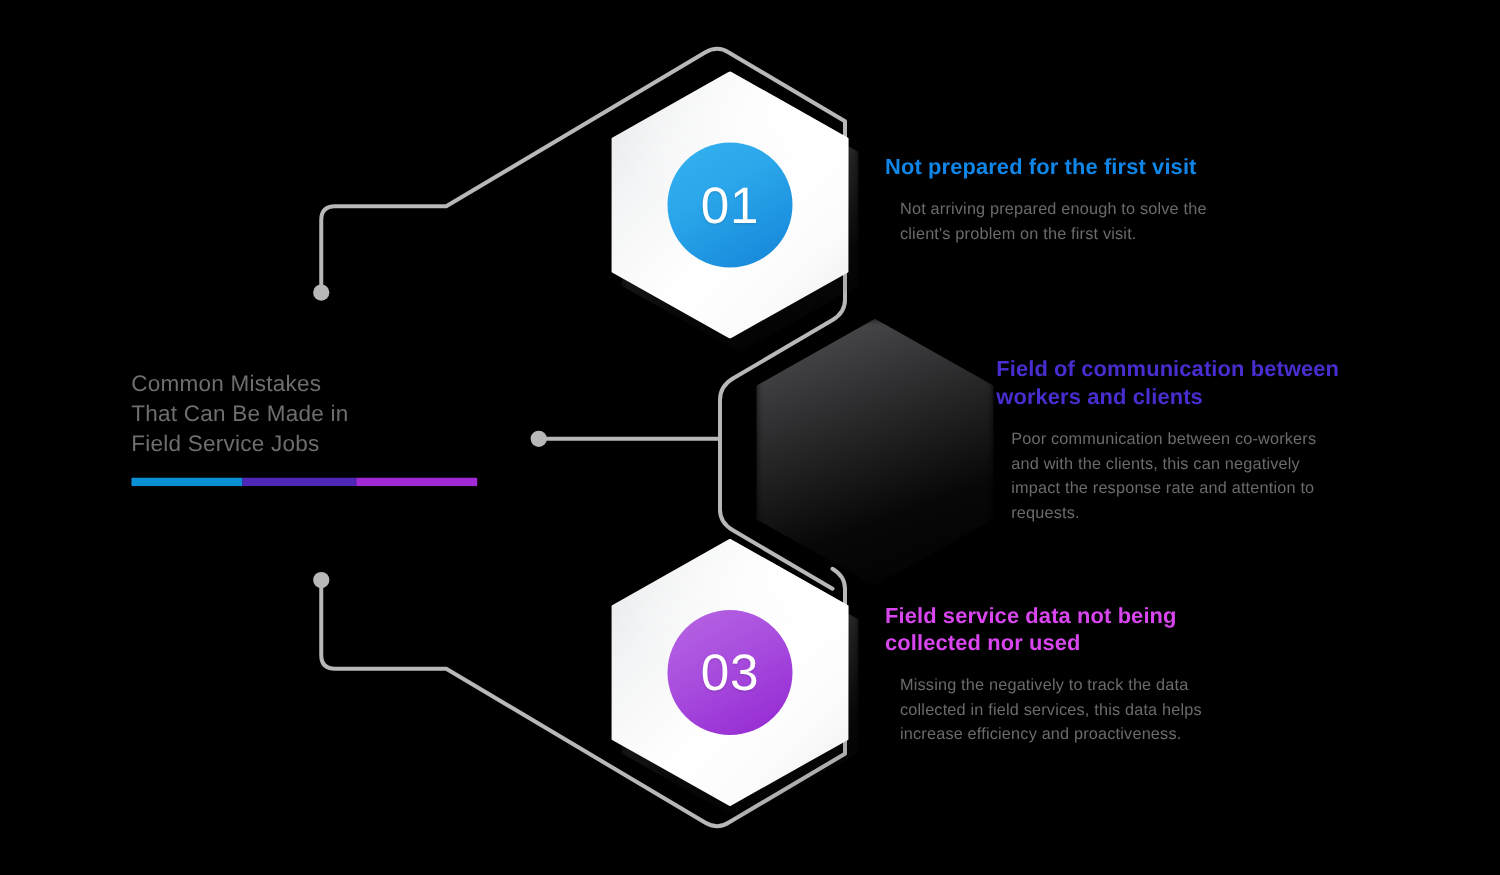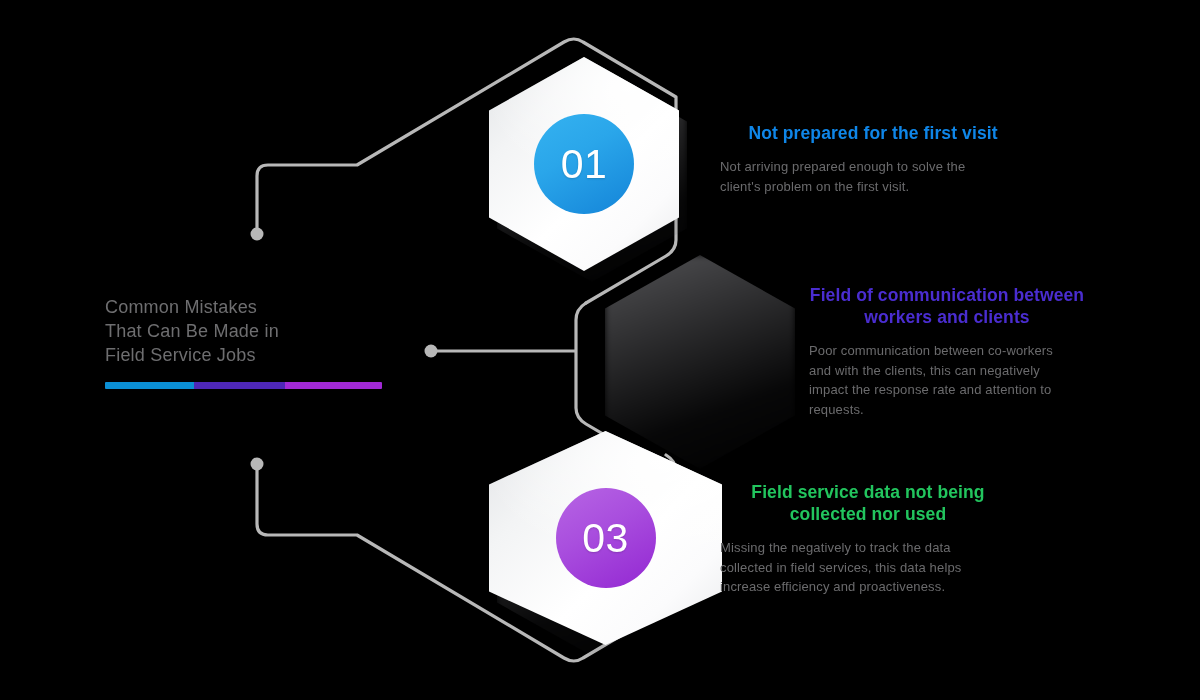--- a/index.html
+++ b/index.html
@@ -51,40 +51,39 @@
   }
   .c1{background:linear-gradient(150deg,#35b2f0 0%,#2aa6ea 40%,#1484d8 100%);}
   .c2{background:linear-gradient(150deg,#6d4de0 0%,#5b38d6 42%,#4a22c4 100%);}
   .c3{background:linear-gradient(150deg,#b765e4 0%,#a94ede 42%,#9327d2 100%);}
 
   
   #hex1{left:489px;top:57px;}
   #hex1s{left:497px;top:68px;}
   #hex2{left:597px;top:244px;}
   #hex2s{left:605px;top:255px;}
-  #hex3{left:489px;top:431px;padding-left:43px;}
+  #hex3{left:489px;top:431px;}
   #hex3s{left:497px;top:442px;}
 
   
   .item-text{position:absolute;}
   .item-head{
     font-size:17.5px;font-weight:700;line-height:1.26;letter-spacing:0.1px;margin:0 0 13px 0;
     white-space:pre-line;
-    text-align:center;
   }
   .item-body{
     font-size:13px;font-weight:400;line-height:1.5;color:#6b6b6d;letter-spacing:0.15px;
     white-space:pre-line;margin:12px;
   }
   #txt1{left:708px;top:122px;width:330px;}
   #txt2{left:797px;top:284px;width:300px;}
   #txt3{left:708px;top:481px;width:320px;}
   .h-blue{color:#0f86e8;}
   .h-indigo{color:#4a2dd0;}
-  .h-purple{color:#22c55e;}
+  .h-purple{color:#d946ef;}
 </style>
 </head>
 <body>
 
 <div id="stage">
 
   <svg class="connectors" viewBox="0 0 1200 700" width="1200" height="700" aria-hidden="true">
     <g fill="none" stroke="#b8b8b8" stroke-width="3.2" stroke-linecap="round" stroke-linejoin="round">
 
       <path d="M257,234 L257,176 Q257,165 268,165 L357,165 L564,42 Q574,36 583,42 L676,97 L676,240 Q676,250 666,256 L586,303"></path>

